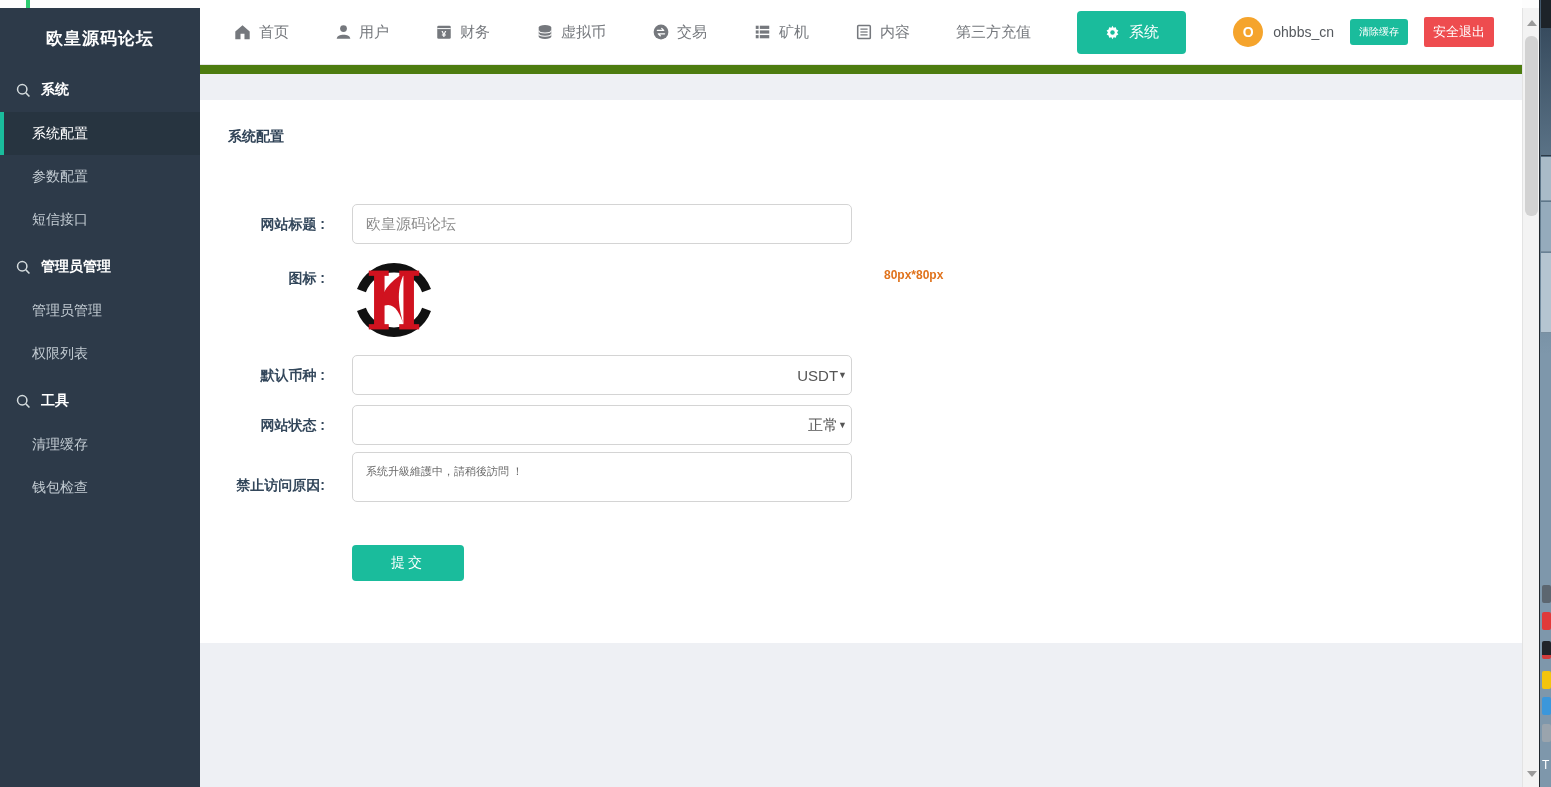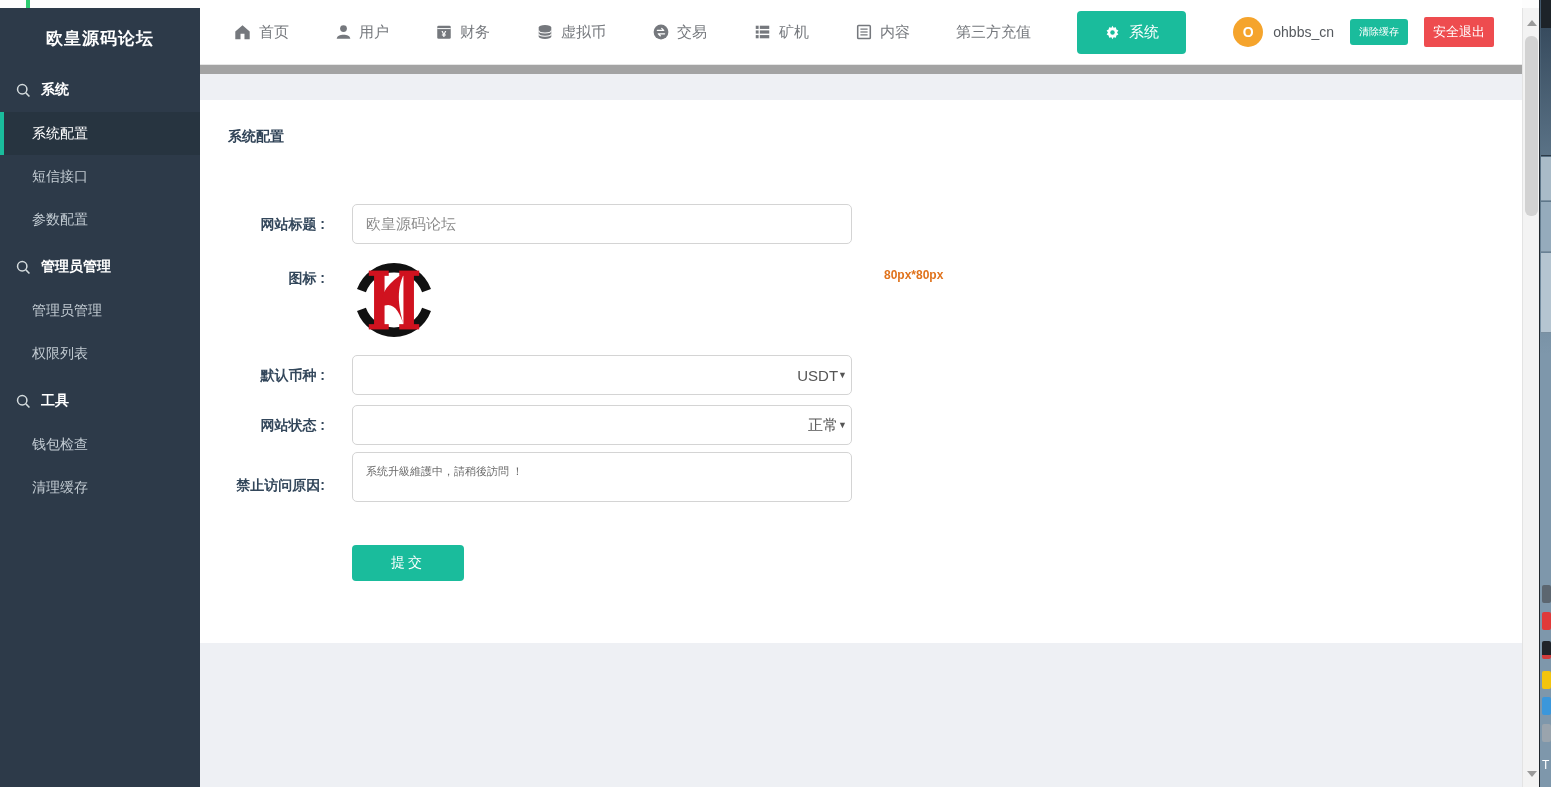--- a/index.html
+++ b/index.html
@@ -1,18 +1,18 @@
 <!DOCTYPE html>
 <html><head>
 <meta charset="utf-8">
 <style>
   * { margin:0; padding:0; box-sizing:border-box; }
   html,body { width:1551px; height:787px; overflow:hidden;
     font-family:"Liberation Sans", sans-serif; background:#fff; }
-  .stage { position:relative; width:1551px; height:787px; background:#a3a3a3; }
+  .stage { position:relative; width:1551px; height:787px; background:#4d7c0f; }
 
   
   .top-strip { position:absolute; left:0; top:0; width:1551px; height:8px; background:#fdfdfd; }
   .art-green { position:absolute; left:26px; top:0; width:4px; height:8px; background:#2ecc71; }
   .art-dark  { position:absolute; left:487px; top:0; width:20px; height:6px; background:#3a3a3a; border-radius:0 0 3px 3px; }
   .art-blue  { position:absolute; left:668px; top:0; width:12px; height:5px; background:#bfe0f0; }
 
   
   .sidebar { position:absolute; left:0; top:8px; width:200px; height:779px; background:#2d3a49; color:#fff; }
   .side-title { height:60px; display:flex; align-items:center; justify-content:center;
@@ -115,22 +115,22 @@
 
     <div class="side-section">
       <svg class="mag-icon" viewBox="0 0 20 20">
           <circle cx="8.5" cy="8.5" r="5.5" fill="none" stroke="#d5dcde" stroke-width="1.8"></circle>
           <line x1="12.8" y1="12.8" x2="17" y2="17" stroke="#d5dcde" stroke-width="1.8"></line>
         </svg>
       <span>系统</span>
     </div>
     <div class="side-items">
       <div class="side-item active">系统配置</div>
+      <div class="side-item">参数配置</div>
       <div class="side-item">短信接口</div>
-      <div class="side-item">参数配置</div>
     </div>
 
     <div class="side-section sec-gap">
       <svg class="mag-icon" viewBox="0 0 20 20">
           <circle cx="8.5" cy="8.5" r="5.5" fill="none" stroke="#d5dcde" stroke-width="1.8"></circle>
           <line x1="12.8" y1="12.8" x2="17" y2="17" stroke="#d5dcde" stroke-width="1.8"></line>
         </svg>
       <span>管理员管理</span>
     </div>
     <div class="side-items">
@@ -139,22 +139,22 @@
     </div>
 
     <div class="side-section sec-gap">
       <svg class="mag-icon" viewBox="0 0 20 20">
           <circle cx="8.5" cy="8.5" r="5.5" fill="none" stroke="#d5dcde" stroke-width="1.8"></circle>
           <line x1="12.8" y1="12.8" x2="17" y2="17" stroke="#d5dcde" stroke-width="1.8"></line>
         </svg>
       <span>工具</span>
     </div>
     <div class="side-items">
+      <div class="side-item">清理缓存</div>
       <div class="side-item">钱包检查</div>
-      <div class="side-item">清理缓存</div>
     </div>
   </div>
 
   <div class="navbar">
     <div class="nav-item">
       <svg width="19" height="18" viewBox="0 0 20 20">
           <path d="M2 9.5 L10 2.5 L18 9.5 L18 18 L12.2 18 L12.2 12 L7.8 12 L7.8 18 L2 18 Z" fill="#75787d"></path>
         </svg>
       <span>首页</span>
     </div>

